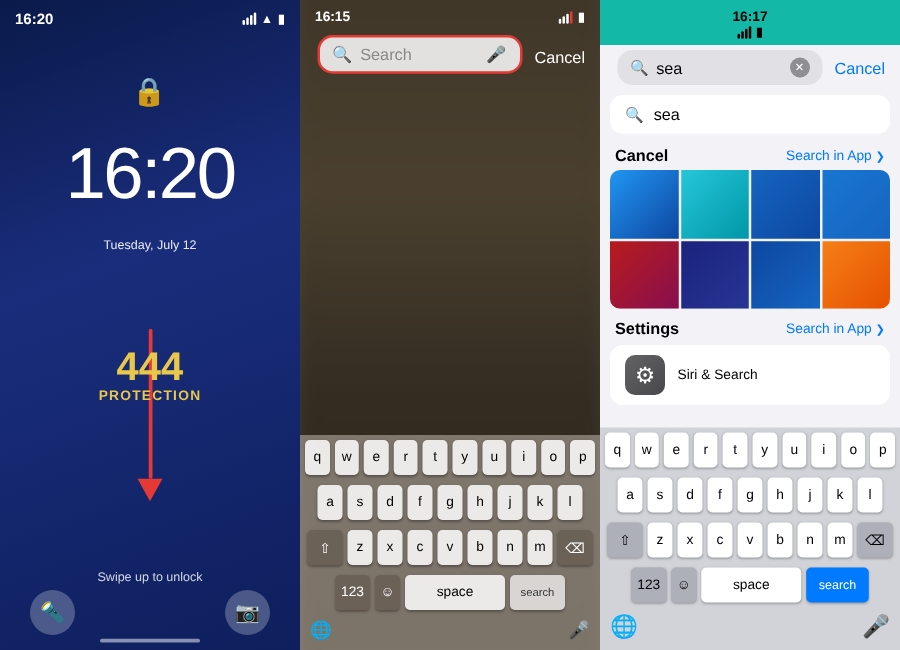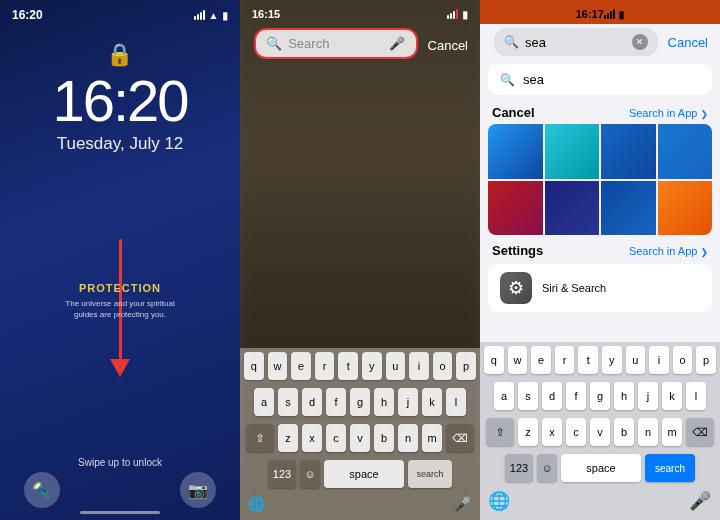--- a/index.html
+++ b/index.html
@@ -14,20 +14,21 @@
     
     .lock-screen {
       width: 240px;
       height: 520px;
       background: linear-gradient(160deg, #0a1a4a 0%, #1a2d7c 40%, #0d1f5c 100%);
       display: flex;
       flex-direction: column;
       align-items: center;
       position: relative;
       overflow: hidden;
+      gap: 19px;
     }
     .lock-status-bar {
       width: 100%;
       display: flex;
       justify-content: space-between;
       align-items: center;
       padding: 8px 12px 4px;
       color: white;
       font-size: 11px;
       font-weight: 600;
@@ -48,21 +49,21 @@
     .lock-clock {
       color: white;
       font-size: 58px;
       font-weight: 200;
       line-height: 1;
       margin-top: 4px;
       letter-spacing: -2px;
     }
     .lock-date {
       color: white;
-      font-size: 17px;
+      font-size: 10px;
       margin-top: 4px;
       opacity: 0.9;
     }
     .lock-arrow-area {
       flex: 1;
       display: flex;
       align-items: center;
       justify-content: center;
       flex-direction: column;
       gap: 4px;
@@ -267,21 +268,22 @@
       overflow: hidden;
     }
     .results-status-bar {
       display: flex;
       justify-content: center;
       align-items: center;
       padding: 8px 12px 4px;
       color: #000;
       font-size: 11px;
       font-weight: 600;
-      background: #c2410c;
+      background: #14b8a6;
+      flex-direction: column;
     }
     .results-search-bar {
       margin: 4px 10px;
       background: rgba(142,142,147,0.18);
       border-radius: 12px;
       display: flex;
       align-items: center;
       padding: 6px 10px;
       gap: 6px;
     }
@@ -417,22 +419,22 @@
       <span class="battery-icon">▮</span>
     </div>
   </div>
 
   <div class="lock-icon-area">🔒</div>
   <div class="lock-clock">16:20</div>
   <div class="lock-date">Tuesday, July 12</div>
 
   <div class="lock-arrow-area">
     <div class="lock-text-overlay">
+      <div class="lock-444">444</div>
       <div class="lock-protection">PROTECTION</div>
-      <div class="lock-subtext">The universe and your spiritual guides are protecting you.</div>
     </div>
     <div class="red-arrow">
       <div class="arrow-line"></div>
       <div class="arrow-head"></div>
     </div>
   </div>
 
   <div class="swipe-up-text">Swipe up to unlock</div>
 
   <div class="lock-bottom">

